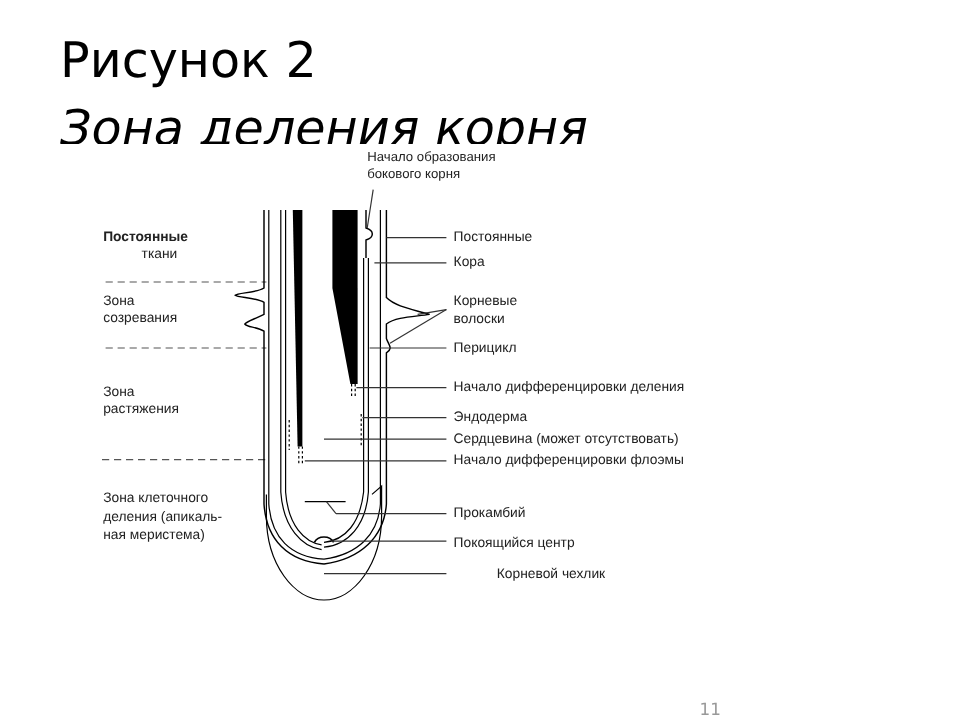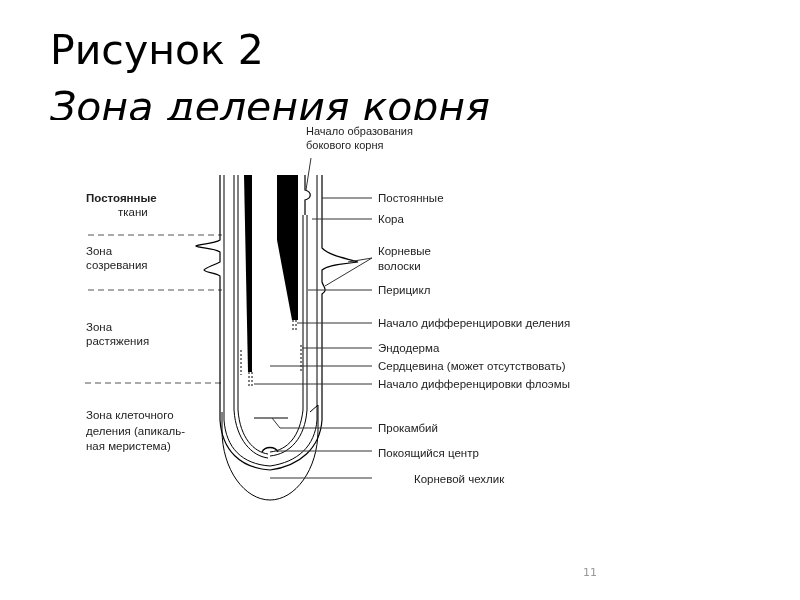--- a/index.html
+++ b/index.html
@@ -1,21 +1,21 @@
 <!DOCTYPE html>
 <html><head>
 <meta charset="utf-8">
 <style>
   html, body { margin:0; padding:0; background:#ffffff; }
   body { width:800px; height:600px; position:relative; overflow:hidden; font-family:"DejaVu Sans", sans-serif; }
   .title { position:absolute; left:50px; font-size:41px; color:#000; line-height:1; white-space:nowrap; font-family:"DejaVu Sans", sans-serif; }
   #t1 { top:30px; }
   #t2 { top:87px;font-style:italic; }
   .lbl { position:absolute; font-family:"Liberation Sans", sans-serif; font-size:11.5px; color:#222; line-height:14px; white-space:nowrap; }
-  .pagenum { position:absolute; left:583px; top:566px; font-size:11px; color:#999; font-family:"DejaVu Sans", sans-serif; }
+  .pagenum { position:absolute; left:583px; top:584px; font-size:14px; color:#999; font-family:"DejaVu Sans", sans-serif; }
   svg { position:absolute; left:0; top:0; }
   .title-mask { position:absolute; left:48px; top:120px; width:560px; height:14px; background:#fff; }
 </style>
 </head>
 <body>
 
 <div class="title" id="t1">Рисунок 2</div>
 <div class="title" id="t2">Зона деления корня</div>
 <div class="title-mask"></div>
 

